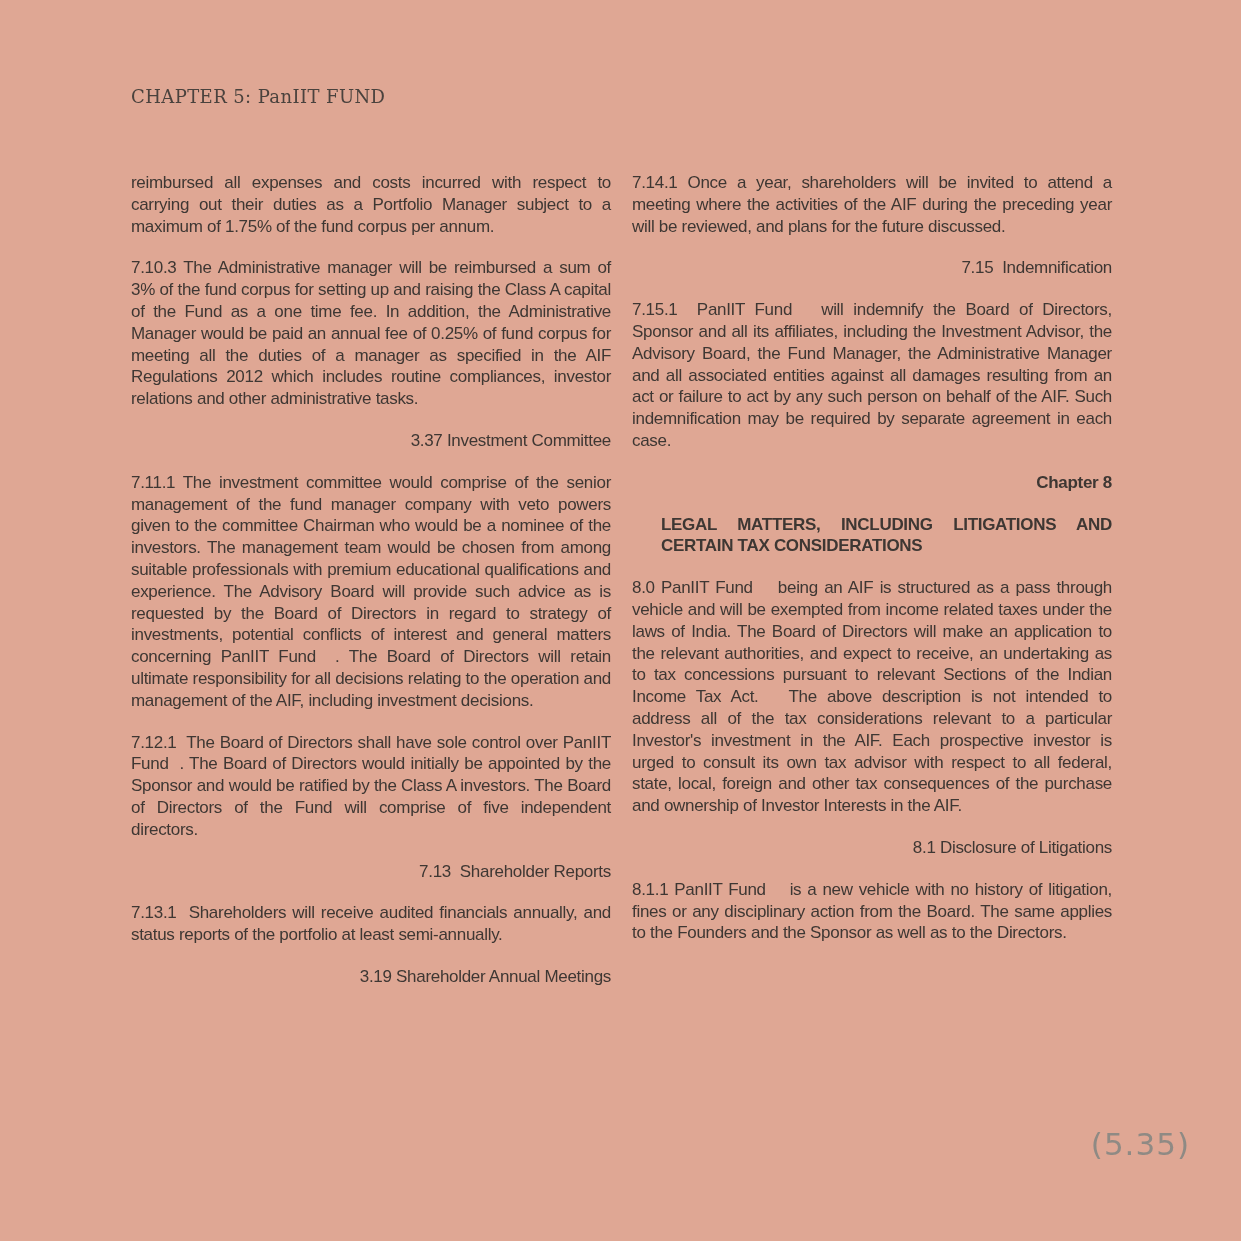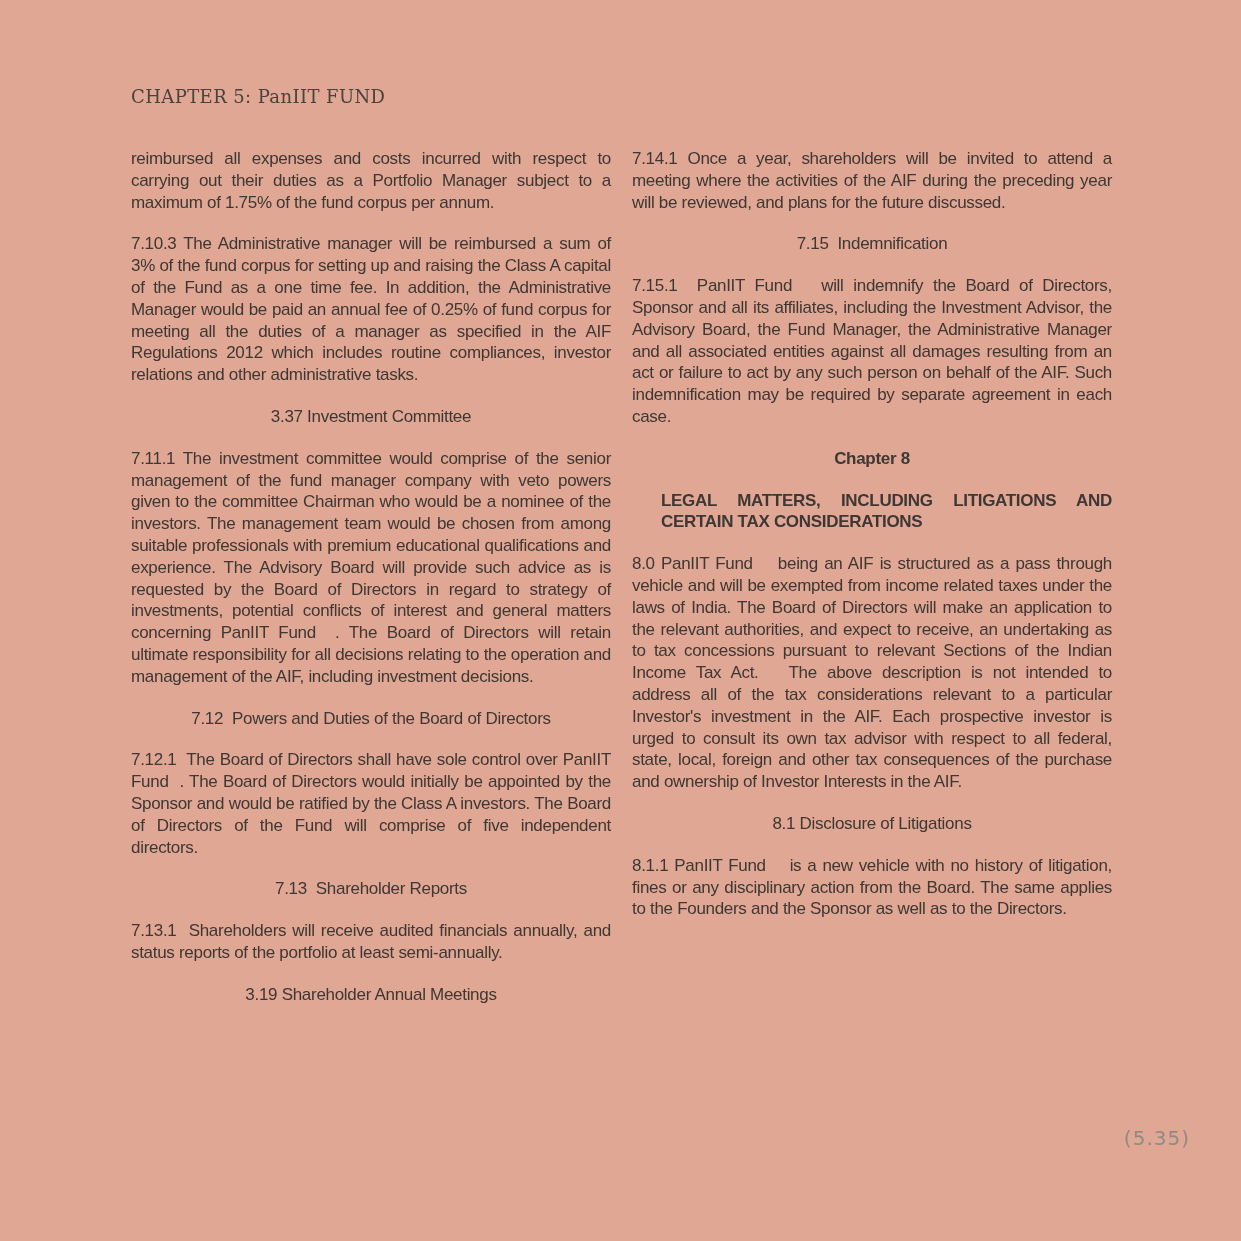--- a/index.html
+++ b/index.html
@@ -17,62 +17,61 @@
   .chapter-header {
     position: absolute;
     left: 131px; top: 86px;
     font-family: "DejaVu Serif", serif;
     font-size: 18px;
     letter-spacing: 0.4px;
     color: #4a423d;
   }
   .content {
     position: absolute;
-    left: 131px; top: 148px;
+    left: 131px; top: 172px;
     width: 986px;
     display: flex;
     column-gap: 26px;
     gap: 21px;
   }
   .column { width: 480px; }
   .column p {
     margin: 0 0 20px 0;
     font-size: 17px;
     line-height: 21.8px;
     letter-spacing: -0.3px;
     color: #3e3733;
     text-align: justify;
   }
-  .column p.heading { text-align: center; }
-  .column p.bold { font-weight: bold; text-align: center; }
+  .column p.heading { text-align: right; }
+  .column p.bold { font-weight: bold; text-align: right; }
   .column p.bold-just { font-weight: bold; text-align: justify; margin-left: 29px; }
   .page-number {
     position: absolute;
     right: 51px; top: 1126px;
     font-family: "DejaVu Sans", sans-serif;
-    font-size: 20px;
+    font-size: 31px;
     letter-spacing: 1px;
     color: #8f8a84;
   }
 </style>
 </head>
 <body>
 
 <div class="page">
 
   <div class="chapter-header">CHAPTER 5: PanIIT FUND</div>
 
   <div class="content">
 
     <div class="column">
       <p class="body">reimbursed all expenses and costs incurred with respect to carrying out their duties as a Portfolio Manager subject to a maximum of 1.75% of the fund corpus per annum.</p>
       <p class="body">7.10.3 The Administrative manager will be reimbursed a sum of 3% of the fund corpus for setting up and raising the Class A capital of the Fund as a one time fee. In addition, the Administrative Manager would be paid an annual fee of 0.25% of fund corpus for meeting all the duties of a manager as specified in the AIF Regulations 2012 which includes routine compliances, investor relations and other administrative tasks.</p>
       <p class="heading">3.37 Investment Committee</p>
       <p class="body">7.11.1 The investment committee would comprise of the senior management of the fund manager company with veto powers given to the committee Chairman who would be a nominee of the investors. The management team would be chosen from among suitable professionals with premium educational qualifications and experience. The Advisory Board will provide such advice as is requested by the Board of Directors in regard to strategy of investments, potential conflicts of interest and general matters concerning PanIIT Fund&nbsp;&nbsp;. The Board of Directors will retain ultimate responsibility for all decisions relating to the operation and management of the AIF, including investment decisions.</p>
-      <p class="heading">7.12&nbsp; Powers and Duties of the Board of Directors</p>
       <p class="body">7.12.1&nbsp; The Board of Directors shall have sole control over PanIIT Fund&nbsp;&nbsp;. The Board of Directors would initially be appointed by the Sponsor and would be ratified by the Class A investors. The Board of Directors of the Fund will comprise of five independent directors.</p>
       <p class="heading">7.13&nbsp; Shareholder Reports</p>
       <p class="body">7.13.1&nbsp; Shareholders will receive audited financials annually, and status reports of the portfolio at least semi-annually.</p>
       <p class="heading">3.19 Shareholder Annual Meetings</p>
     </div>
 
     <div class="column">
       <p class="body">7.14.1 Once a year, shareholders will be invited to attend a meeting where the activities of the AIF during the preceding year will be reviewed, and plans for the future discussed.</p>
       <p class="heading">7.15&nbsp; Indemnification</p>
       <p class="body">7.15.1&nbsp; PanIIT Fund&nbsp;&nbsp; will indemnify the Board of Directors, Sponsor and all its affiliates, including the Investment Advisor, the Advisory Board, the Fund Manager, the Administrative Manager and all associated entities against all damages resulting from an act or failure to act by any such person on behalf of the AIF. Such indemnification may be required by separate agreement in each case.</p>

